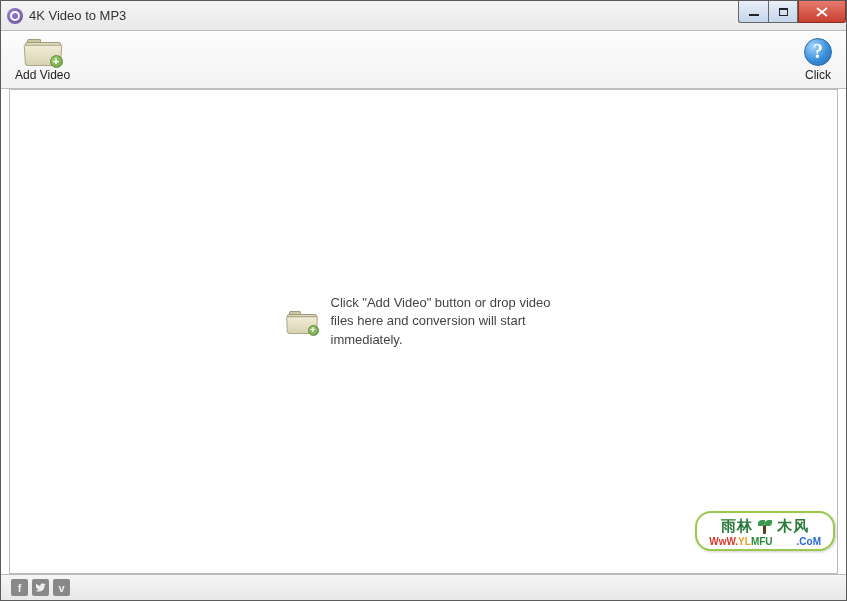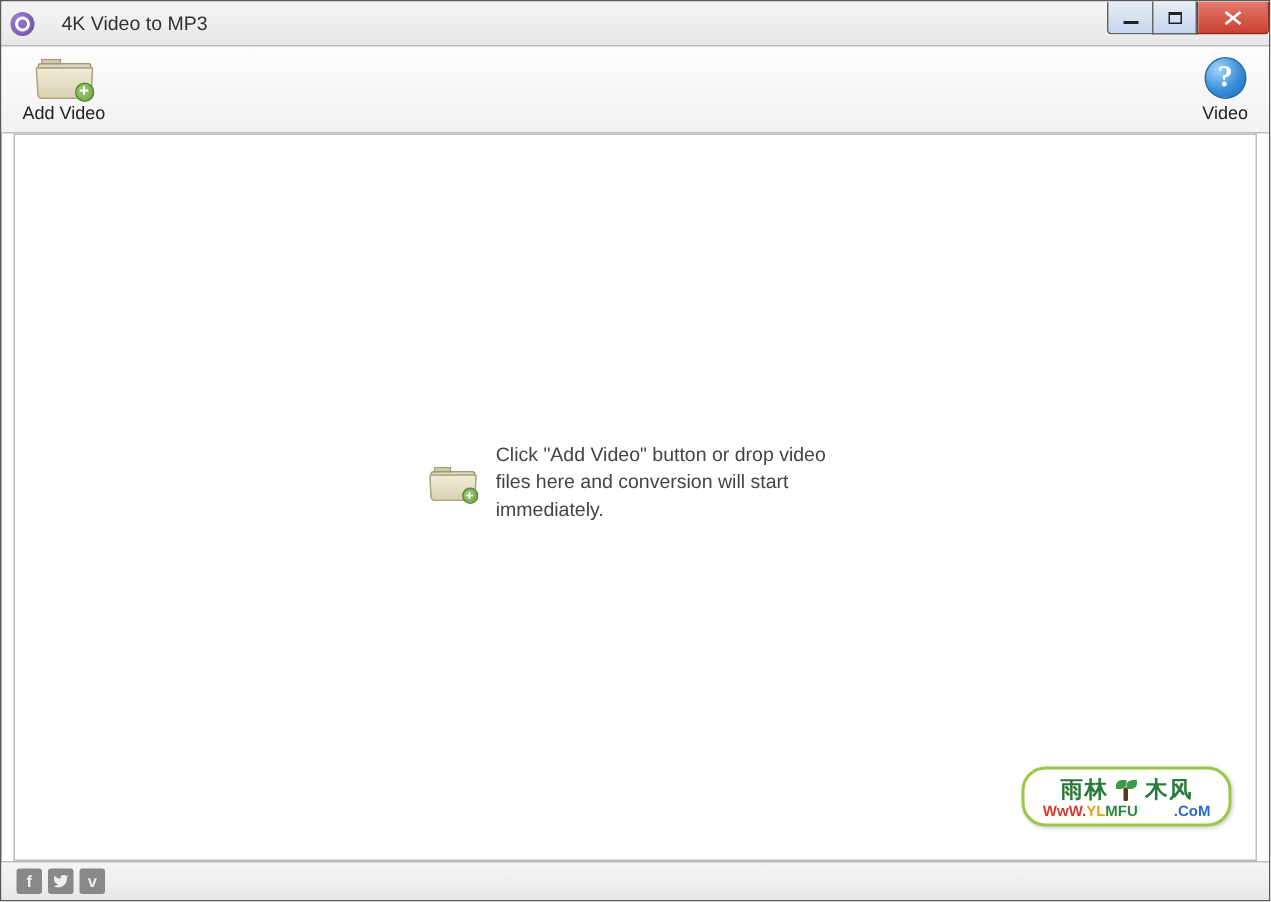--- a/index.html
+++ b/index.html
@@ -1,21 +1,21 @@
 <!DOCTYPE html>
 <html><head>
   <meta charset="utf-8">
   <style>
     * { margin: 0; padding: 0; box-sizing: border-box; }
     body { font-family: "Segoe UI", Tahoma, sans-serif; background: #fff; width: 847px; height: 601px; overflow: hidden; }
     
     .window { width: 847px; height: 601px; border: 1px solid #5a5a5a; background: #fff; display: flex; flex-direction: column; }
     
     
-    .titlebar { height: 30px; background: linear-gradient(to bottom, #f5f5f5, #e8e8e8); border-bottom: 1px solid #bbb; display: flex; align-items: center; padding-left: 6px; position: relative; gap: 12px; }
+    .titlebar { height: 30px; background: linear-gradient(to bottom, #f5f5f5, #e8e8e8); border-bottom: 1px solid #bbb; display: flex; align-items: center; padding-left: 6px; position: relative; }
     .title-icon { width: 16px; height: 16px; border-radius: 50%; background: radial-gradient(circle at 30% 30%, #9a7fd0, #6a4fa0); margin-right: 6px; display: flex; align-items: center; justify-content: center; }
     .title-icon::after { content:""; width:6px; height:6px; border:2px solid #fff; border-radius:50%; }
     .title-text { font-size: 13px; color: #333; }
     .win-controls { position: absolute; right: 0; top: 0; display: flex; height: 22px; }
     .win-btn { width: 30px; height: 22px; border: 1px solid #666; border-top: none; display: flex; align-items: center; justify-content: center; font-size: 10px; }
     .win-min { background: linear-gradient(to bottom, #e8eef7, #c5d5ec); border-right: none; border-radius: 0 0 0 3px; }
     .win-max { background: linear-gradient(to bottom, #e8eef7, #c5d5ec); }
     .win-close { background: linear-gradient(to bottom, #e67a6f, #c8402f); border-color: #8a2d22; border-radius: 0 0 3px 0; width: 48px; color: #fff; }
     .win-min span { display:block; width:10px; height:2px; background:#222; margin-top:6px; }
     .win-max span { display:block; width:9px; height:8px; border:1px solid #222; border-top:2px solid #222; }
@@ -52,21 +52,21 @@
     .drop-hint .folder-front { width:30px; height:17px; }
     .drop-hint .folder-plus { width:11px; height:11px; font-size:9px; }
     .drop-text { font-size: 13px; color: #444; line-height: 1.4; max-width: 230px; }
     
     
     .footer { height: 26px; background: linear-gradient(to bottom, #f5f5f5, #e8e8e8); border-top: 1px solid #bcbcbc; display: flex; align-items: center; padding: 0 10px; gap: 4px; }
     .social { width: 17px; height: 17px; background: #888; border-radius: 2px; display: flex; align-items: center; justify-content: center; color: #eee; font-size: 11px; font-weight: bold; font-family: Arial; }
     .social.tw svg { width:11px; height:11px; fill:#eee; }
     
     
-    .watermark { position: absolute; right: 16px; bottom: 22px; pointer-events:none;margin-left:24px; }
+    .watermark { position: absolute; right: 2px; bottom: 22px; pointer-events:none;margin-left:24px; }
     .wm-bubble { background: #fff; border:2px solid #9ac84a; border-radius: 16px; padding: 4px 12px 2px; box-shadow: 1px 1px 3px rgba(0,0,0,0.2); text-align:center; }
     .wm-top { font-size: 15px; color:#2a7a3a; font-weight:bold; letter-spacing:1px; }
     .wm-sprout { display:inline-block; width:14px; height:14px; position:relative; vertical-align:middle; }
     .wm-sprout::before { content:""; position:absolute; left:5px; bottom:0; width:3px; height:9px; background:#5a3a1a; border-radius:1px; }
     .wm-sprout::after { content:""; position:absolute; left:0; top:0; width:7px; height:6px; background:#3a9a4a; border-radius:60% 10% 60% 10%; box-shadow: 7px 0 0 #3a9a4a; }
     .wm-bot { font-size: 10px; font-weight:bold; font-family: Arial; }
     .wm-bot .w1{color:#d93a2a;} .wm-bot .w2{color:#e8a020;text-align:center;} .wm-bot .w3{color:#2a8a3a;} .wm-bot .w4{color:#2a6ad0;padding-left:24px;}
   </style>
 </head>
 <body>
@@ -97,21 +97,21 @@
         <div class="folder-tab"></div>
           <div class="folder-back"></div>
           <div class="folder-front"></div>
           <div class="folder-plus">+</div>
       </div>
       <span class="tool-btn-label">Add Video</span>
     </div>
     <div class="toolbar-spacer"></div>
     <div class="tool-btn" style="margin-left:6px;">
       <div class="help-icon">?</div>
-      <span class="tool-btn-label">Video</span>
+      <span class="tool-btn-label">Click</span>
     </div>
   </div>
 
   <div class="main-area">
     <div class="drop-hint">
       <div class="folder-icon">
         <div class="folder-tab"></div>
           <div class="folder-back"></div>
           <div class="folder-front"></div>
           <div class="folder-plus">+</div>

